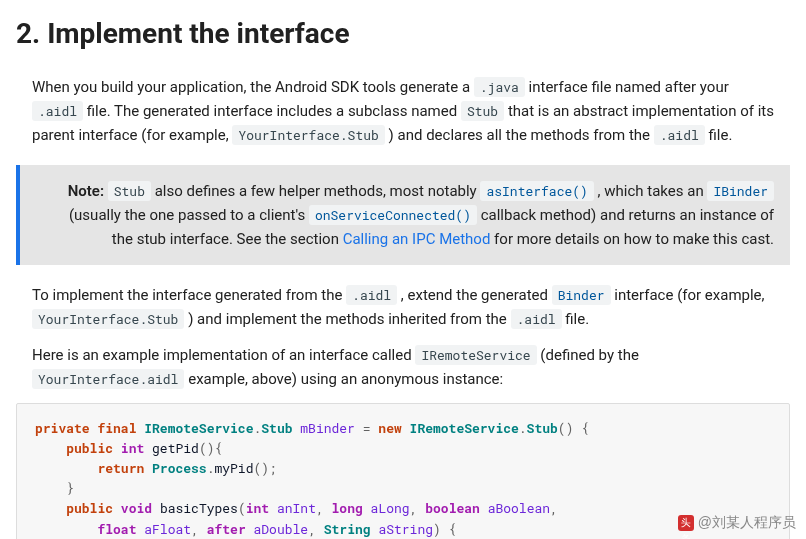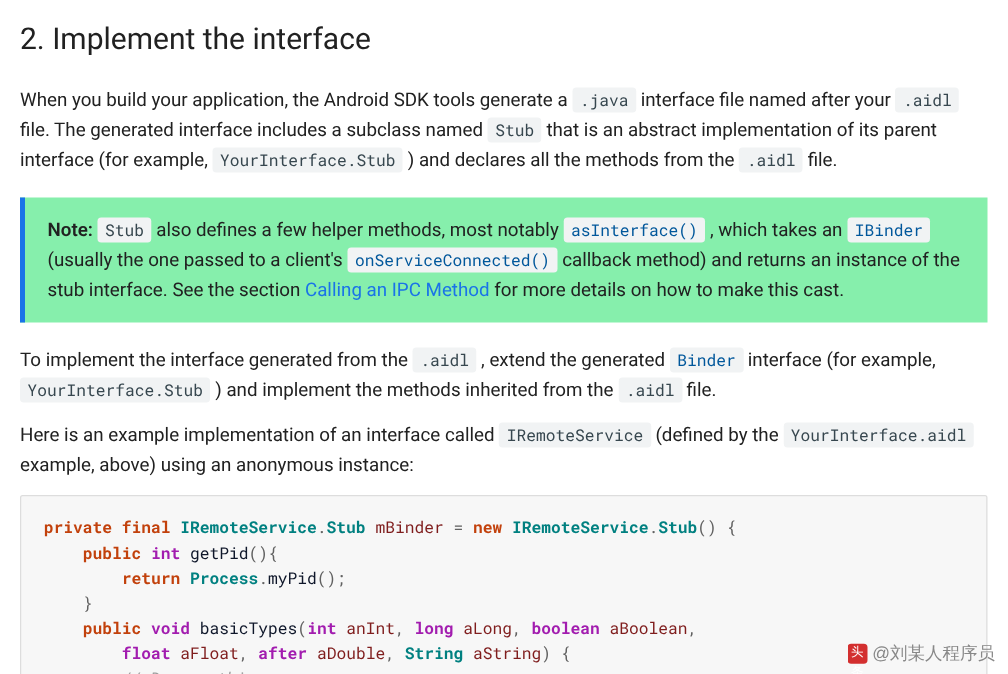--- a/index.html
+++ b/index.html
@@ -7,62 +7,63 @@
     font-family:-apple-system,BlinkMacSystemFont,"Segoe UI",Roboto,Helvetica,Arial,sans-serif;
     font-size:15px;
     line-height:1.6;
     color:#212121;
     background:#fff;
     padding:8px 16px 40px 16px;
     width:806px;
     box-sizing:border-box;
   }
   h2{
-    font-size:24px;
-    font-weight:400;
+    font-size:28px;
+    font-weight:700;
     margin:4px 0 18px 0;
     color:#212121;
   }
-  p{margin:12px 0;}
+  p{margin:12px 16px;}
   code.inline{
     font-family:"Roboto Mono",Menlo,Consolas,monospace;
     font-size:13px;
     background:#f1f3f4;
     padding:1px 6px;
     border-radius:3px;
     color:#37474f;
   }
   code.api{color:#01579b;}
   a.link{color:#1a73e8;text-decoration:none;}
   .note{
     border-left:4px solid #1a73e8;
-    background:#86efac;
+    background:#e5e5e5;
     padding:2px 0 2px 18px;
     margin:18px 0;
+    text-align:right;
   }
   .note strong{font-weight:600;}
   pre.codeblock{
     background:#f7f7f7;
     border:1px solid #ddd;
     border-radius:2px;
     padding:14px 18px;
     margin:12px 0;
     font-family:"Roboto Mono",Menlo,Consolas,monospace;
     font-size:13px;
     line-height:1.55;
     overflow:auto;
     white-space:pre;
   }
   .k-kw   {color:#c2410c;font-weight:bold;} 
   .k-type {color:#008080;font-weight:bold;} 
   .k-fn   {color:#0f172a;}                   
   .k-prim {color:#a21caf;font-weight:bold;} 
   .k-cmt  {color:#9e9e9e;font-style:italic;}
   .k-pun  {color:#616161;}
-  .k-id   {color:#7f1d1d;text-align:center;}
+  .k-id   {color:#6d28d9;text-align:center;}
   .watermark{
     position:fixed;
     bottom:6px;
     right:10px;
     font-size:14px;
     color:#888;
     font-family:Arial,sans-serif;
   }
   .watermark .logo{
     display:inline-block;

